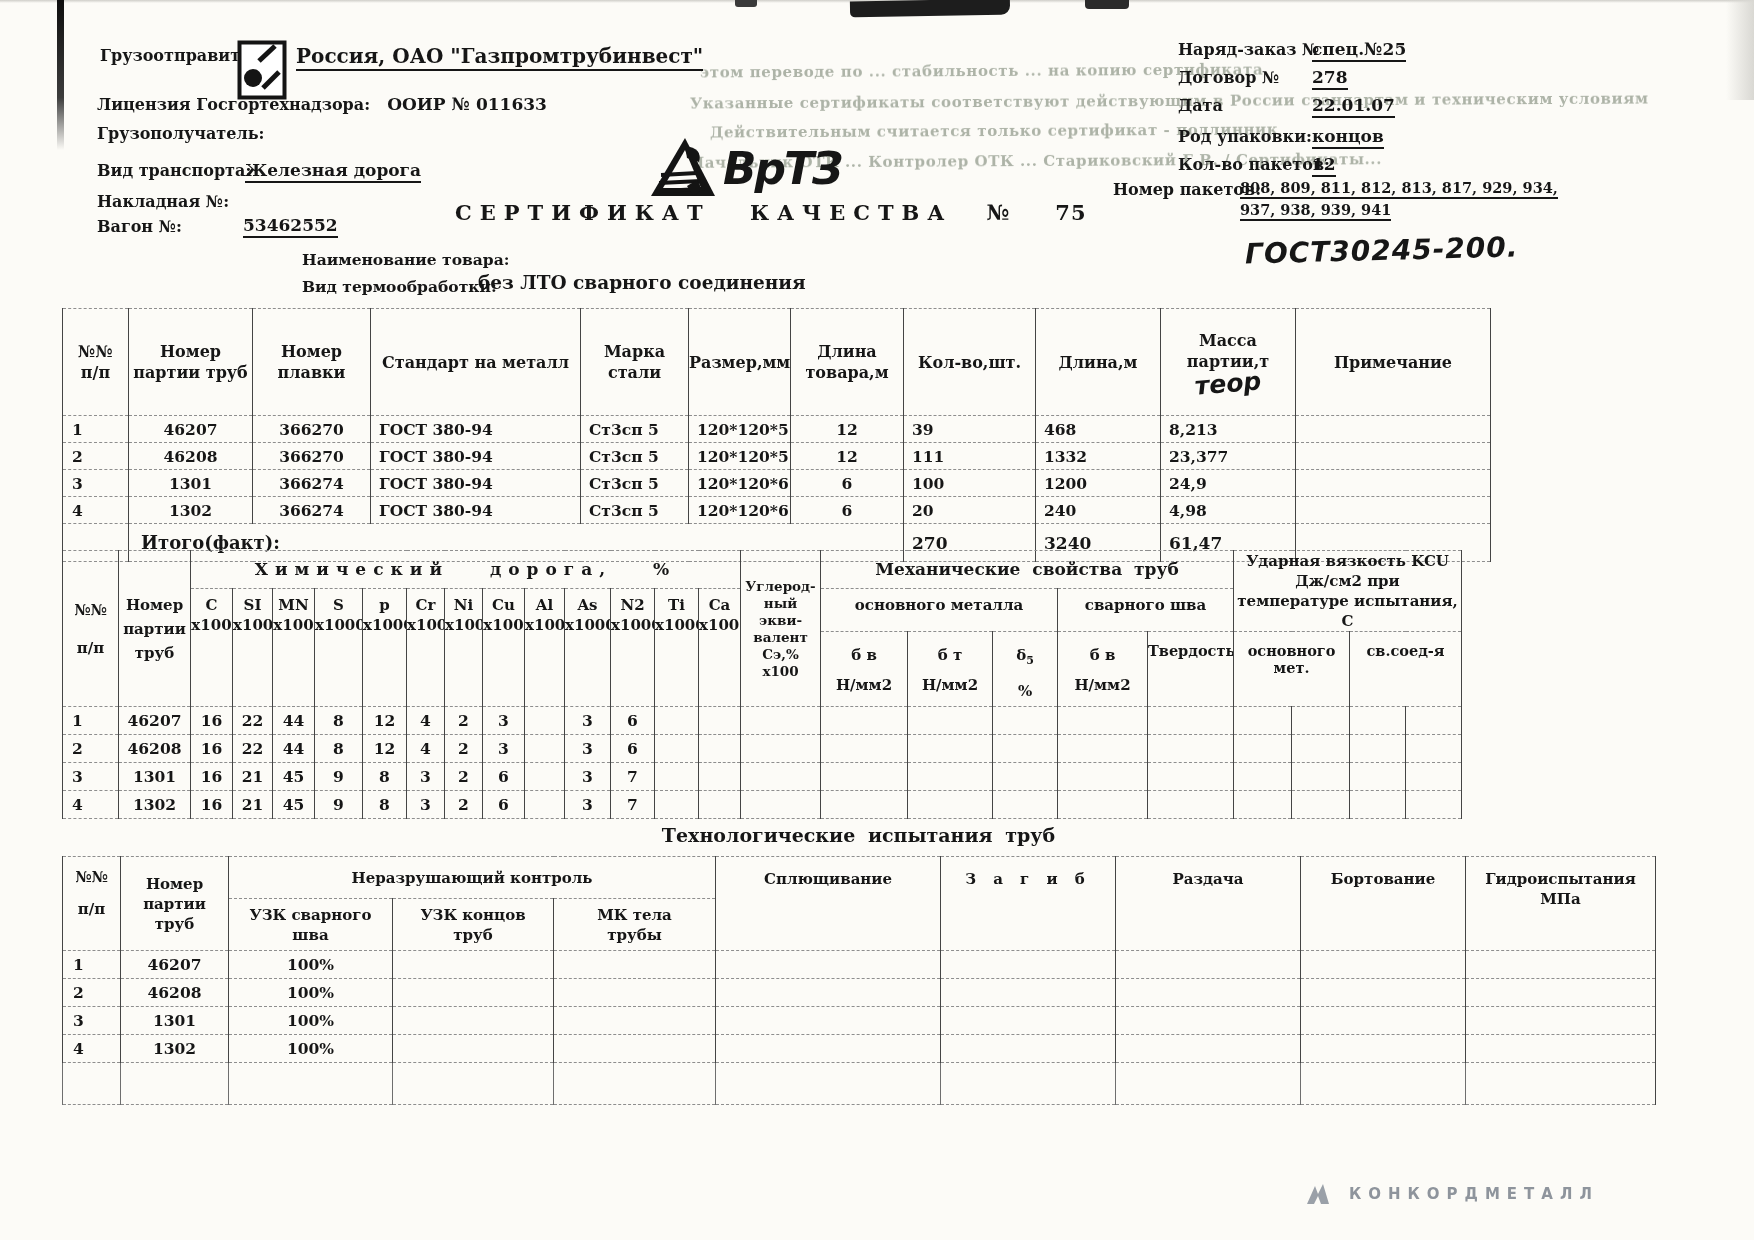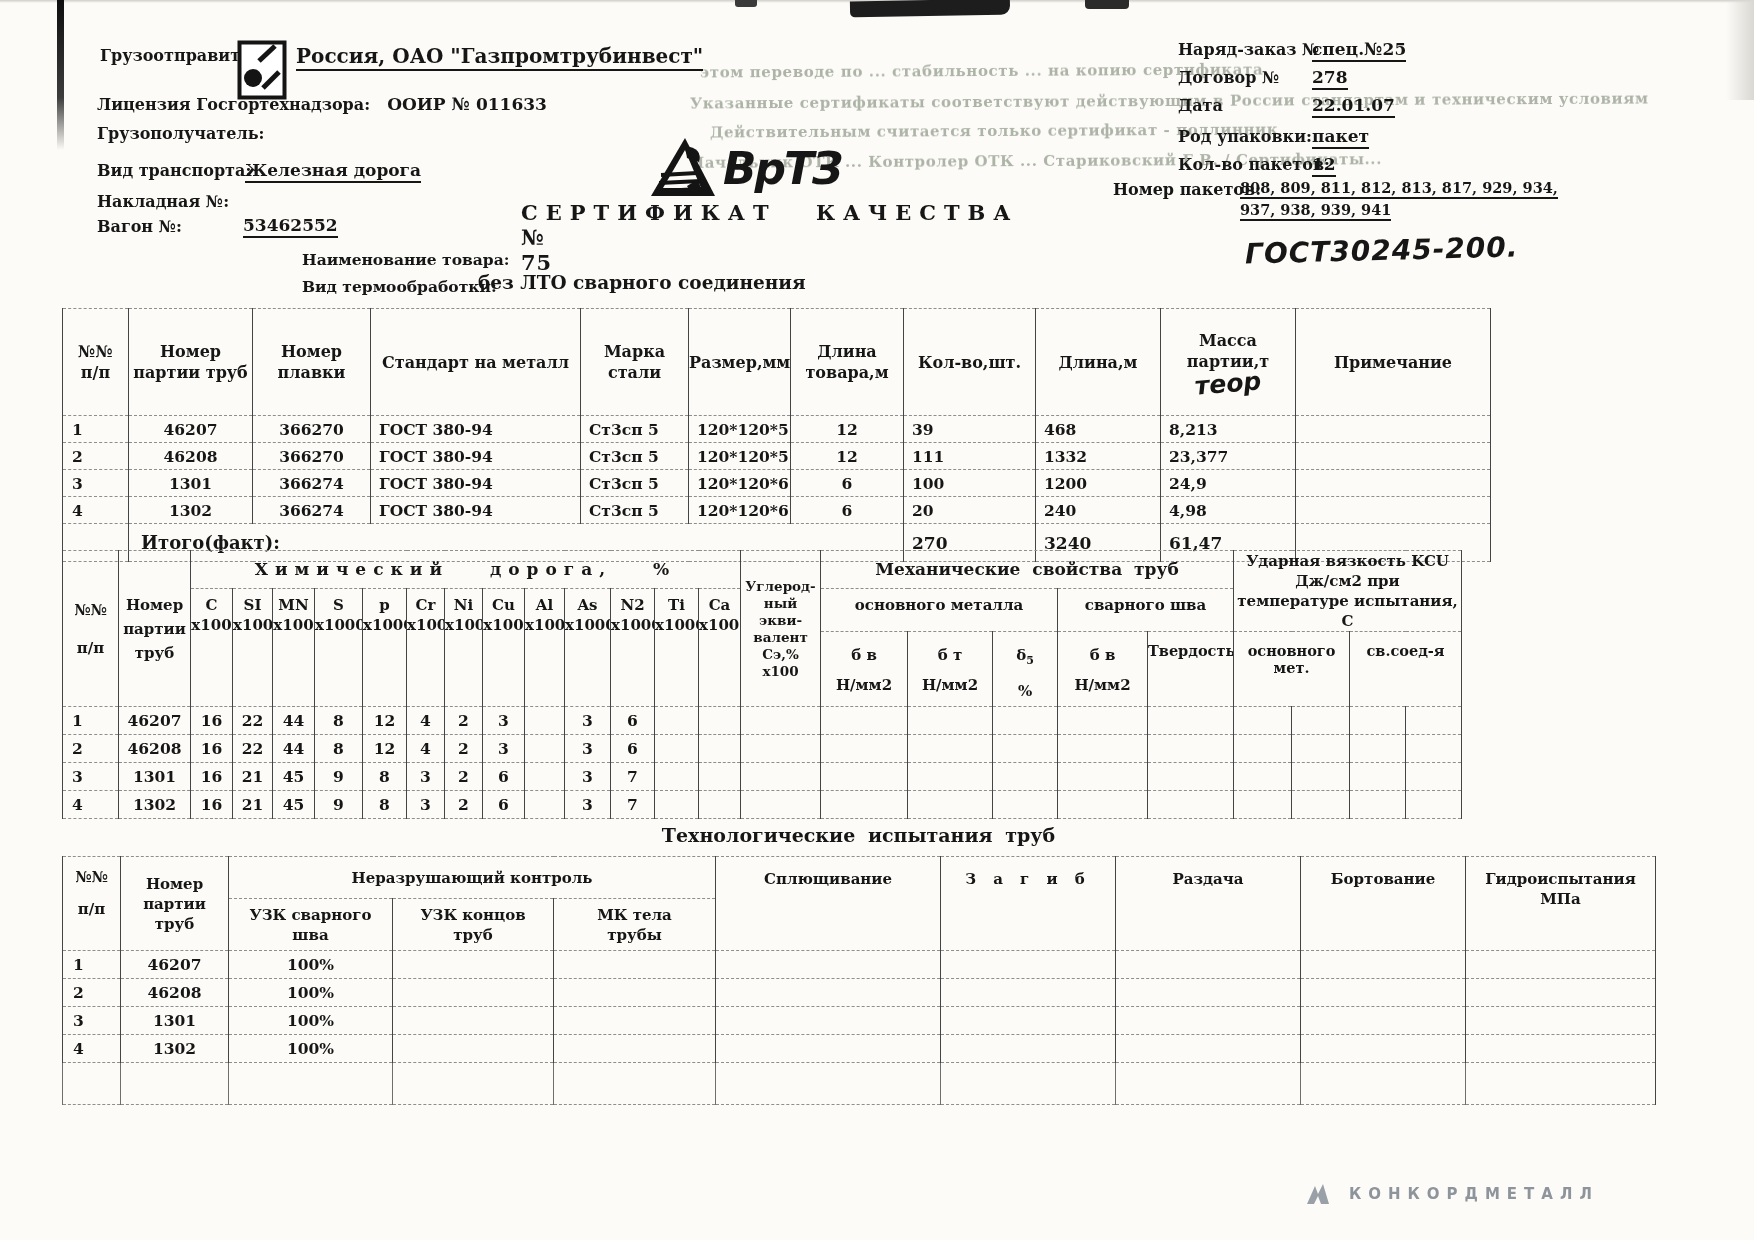--- a/index.html
+++ b/index.html
@@ -166,21 +166,21 @@
   <div class="abs z" style="left:1178px; top:40px;"><span class="lbl">Наряд-заказ №</span></div>
   <div class="abs z" style="left:1312px; top:39px;"><span class="val und">спец.№25</span></div>
 
   <div class="abs z" style="left:1178px; top:68px;"><span class="lbl">Договор №</span></div>
   <div class="abs z" style="left:1312px; top:67px;"><span class="val und">278</span></div>
 
   <div class="abs z" style="left:1178px; top:96px;"><span class="lbl">Дата</span></div>
   <div class="abs z" style="left:1312px; top:95px;"><span class="val und">22.01.07</span></div>
 
   <div class="abs z" style="left:1178px; top:127px;"><span class="lbl">Род упаковки:</span></div>
-  <div class="abs z" style="left:1312px; top:126px;"><span class="val und">пакет</span></div>
+  <div class="abs z" style="left:1312px; top:126px;"><span class="val und">концов</span></div>
 
   <div class="abs z" style="left:1178px; top:155px;"><span class="lbl">Кол-во пакетов:</span></div>
   <div class="abs z" style="left:1312px; top:154px;"><span class="val und">12</span></div>
 
   <div class="abs z" style="left:1113px; top:180px;"><span class="lbl">Номер пакетов:</span></div>
   <div class="abs z" style="left:1240px; top:178px;"><span class="nums und">808, 809, 811, 812, 813, 817, 929, 934,</span></div>
   <div class="abs z" style="left:1240px; top:200px;"><span class="nums und">937, 938, 939, 941</span></div>
 
   <div class="brand-logo">
     <svg width="76" height="64" viewBox="0 0 76 64">
@@ -188,21 +188,21 @@
       <polygon points="40,14 18,52 56,52" fill="#fcfbf7"></polygon>
       <rect x="16" y="36" width="36" height="4" fill="#141414" transform="rotate(-3 34 38)"></rect>
       <rect x="14" y="44" width="42" height="4" fill="#141414" transform="rotate(-3 35 46)"></rect>
       <rect x="12" y="52" width="48" height="4" fill="#141414" transform="rotate(-3 36 54)"></rect>
       <path d="M40 10 q18 2 14 16 l-12 -4 z" fill="#141414"></path>
       <path d="M52 44 q8 10 -4 16 l-6 -10 z" fill="#141414"></path>
     </svg>
     <span class="brand-text">ВрТЗ</span>
   </div>
 
-  <div class="abs z cert-title" style="left:477px; top:200px;flex-direction:column;">
+  <div class="abs z cert-title" style="left:455px; top:200px;">
     <span class="t">СЕРТИФИКАТ КАЧЕСТВА</span>
     <span class="n">№</span>
     <span class="v">75</span>
   </div>
 
   <div class="abs z product-lbl" style="left:302px; top:250px;">Наименование товара:</div>
   <div class="abs z hand hand-gost" style="left:1245px; top:234px;">ГОСТ30245-200.</div>
 
   <div class="abs z product-lbl" style="left:302px; top:277px;">Вид термообработки:</div>
   <div class="abs z product-val" style="left:478px; top:272px;">без ЛТО сварного соединения</div>

